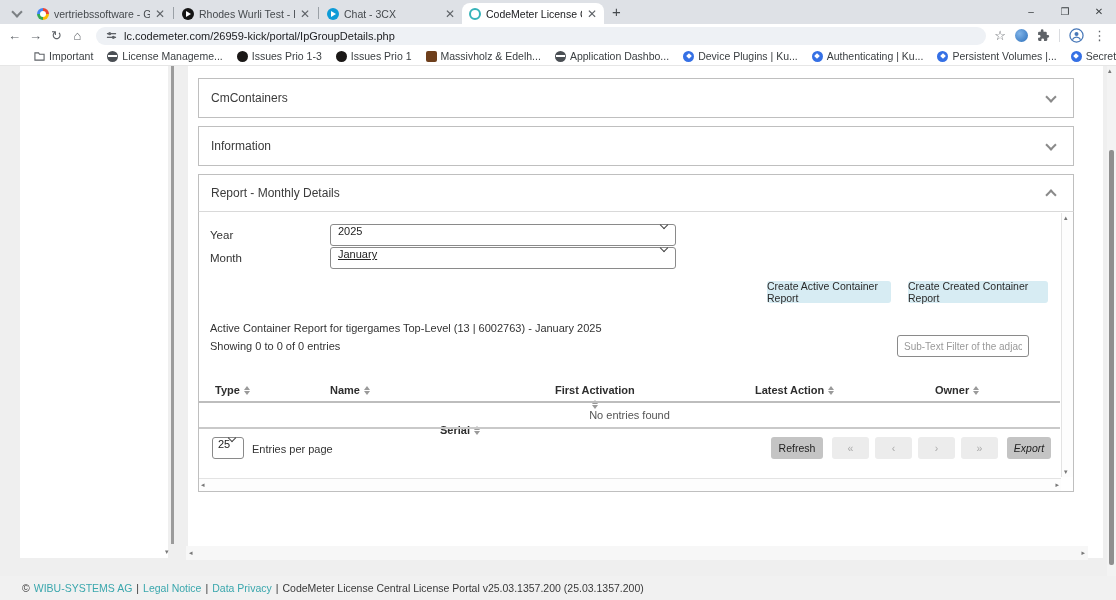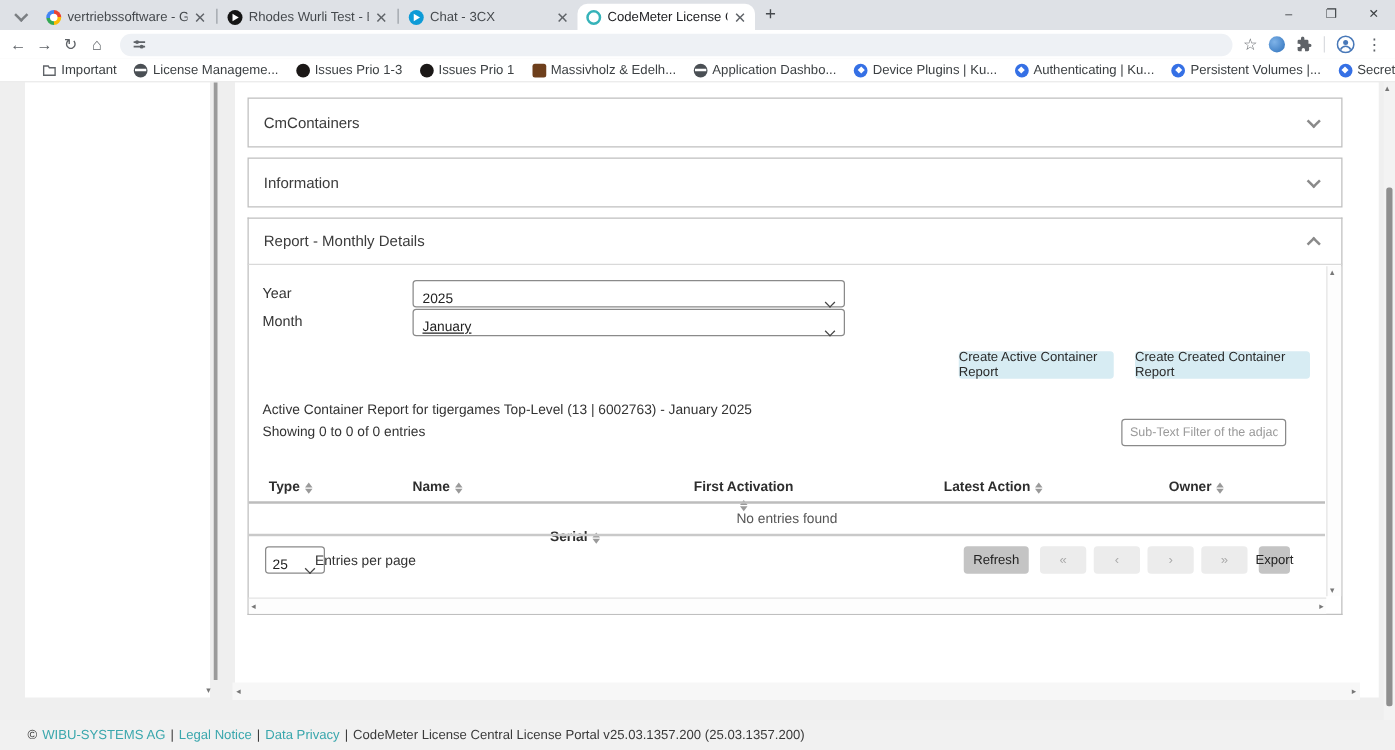--- a/index.html
+++ b/index.html
@@ -67,39 +67,39 @@
   .acc{position:absolute;left:198px;width:876px;height:40px;background:#fff;border:1px solid #bfbfbf;box-sizing:border-box;display:flex;align-items:center;padding:0 12px;font-size:12px;color:#3b3b3b;cursor:pointer;}
   .acc .chev{position:absolute;right:18px;border-color:#8a8a8a;}
   .acc1{top:78px;}
   .acc2{top:126px;}
   .acc3{top:174px;height:38px;border-bottom:1px solid #d9d9d9;}
   .acc4{top:500px;}
   .panel{position:absolute;left:198px;top:212px;width:876px;height:280px;background:#fff;border:1px solid #bfbfbf;border-top:none;box-sizing:border-box;}
 
   
   .flabel{position:absolute;font-size:11.5px;color:#333;}
-  .cselect{position:absolute;height:22px;background:#fff;border:1px solid #8a8a8a;border-radius:3px;box-sizing:border-box;display:flex;align-items:flex-end;padding:0 20px 0 7px;font-size:11px;color:#222;cursor:pointer;}
+  .cselect{position:absolute;height:22px;background:#fff;border:1px solid #8a8a8a;border-radius:3px;box-sizing:border-box;display:flex;align-items:flex-start;padding:0 20px 0 7px;font-size:11px;color:#222;cursor:pointer;}
   .cselect .chev{position:absolute;right:8px;border-color:#444;width:5px;height:5px;border-width:1.5px;}
   .btn-blue{position:absolute;height:22px;background:#d7ecf3;border-radius:3px;display:flex;align-items:center;justify-content:center;font-size:10.5px;color:#2b2b2b;cursor:pointer;}
   .rtitle{position:absolute;left:210px;top:322px;font-size:11px;color:#333;}
   .rshowing{position:absolute;left:210px;top:340px;font-size:11px;color:#333;}
   .filter{position:absolute;left:897px;top:335px;width:132px;height:22px;border:1px solid #8a8a8a;border-radius:3px;box-sizing:border-box;font-size:10px;padding:0 6px;font-family:"Liberation Sans",sans-serif;color:#333;}
   .filter::placeholder{color:#9a9a9a;}
 
   
   .th{position:absolute;top:384px;display:flex;align-items:center;gap:4px;font-size:11px;font-weight:bold;color:#2e2e2e;cursor:pointer;}
   .sort{display:inline-flex;flex-direction:column;gap:1px;}
   .sort i{display:block;width:0;height:0;border-left:3px solid transparent;border-right:3px solid transparent;}
   .sort .su{border-bottom:4px solid #9a9a9a;}
   .sort .sd{border-top:4px solid #9a9a9a;}
   .rule{position:absolute;left:199px;width:861px;height:2px;background:#bdbdbd;}
   .emptymsg{position:absolute;left:199px;top:409px;width:861px;text-align:center;font-size:11px;color:#555;}
 
   
-  .psel{left:212px;top:437px;width:48px;padding:0 14px 0 5px;}
+  .psel{left:212px;top:437px;width:32px;padding:0 14px 0 5px;}
   .plabel{position:absolute;left:252px;top:443px;font-size:11px;color:#333;}
   .pbtn{position:absolute;top:437px;height:22px;border-radius:3px;display:flex;align-items:center;justify-content:center;font-size:10.5px;cursor:pointer;}
   .pbtn.gray{background:#c4c4c4;color:#222;}
   .pbtn.dis{background:#ececec;color:#aaa;cursor:default;}
 
   
   .in-vscroll{position:absolute;left:1061px;top:213px;width:12px;height:264px;background:#fdfdfd;border-left:1px solid #e3e3e3;box-sizing:border-box;}
   .in-vscroll .a-up{position:absolute;top:1px;left:2px;font-size:7px;color:#777;}
   .in-vscroll .a-dn{position:absolute;bottom:1px;left:2px;font-size:7px;color:#777;}
   .in-hscroll{position:absolute;left:199px;top:478px;width:862px;height:13px;background:#fdfdfd;border-top:1px solid #e3e3e3;box-sizing:border-box;}
@@ -159,20 +159,21 @@
     <span class="navic">⌂</span>
     <div class="urlpill">
       <svg width="11" height="11" viewBox="0 0 12 12">
           <g stroke="#5f6368" stroke-width="1.4" fill="none">
             <line x1="1" y1="4" x2="11" y2="4"></line>
             <line x1="1" y1="8" x2="11" y2="8"></line>
           </g>
           <circle cx="4" cy="4" r="1.7" fill="#5f6368"></circle>
           <circle cx="8" cy="8" r="1.7" fill="#5f6368"></circle>
         </svg>
+      <span class="urltext">lc.codemeter.com/26959-kick/portal/IpGroupDetails.php</span>
     </div>
     <div class="abar-right">
       <span class="star">☆</span>
       <span class="ext-badge"></span>
       <svg width="13" height="13" viewBox="0 0 24 24" fill="#5f6368">
           <path d="M20 11h-2V7a2 2 0 0 0-2-2h-4V3a2.5 2.5 0 0 0-5 0v2H4a2 2 0 0 0-2 2v4h2a2.5 2.5 0 0 1 0 5H2v4a2 2 0 0 0 2 2h4v-2a2.5 2.5 0 0 1 5 0v2h4a2 2 0 0 0 2-2v-4h1a2.5 2.5 0 0 0 0-5z"></path>
         </svg>
       <span class="vr"></span>
       <svg width="15" height="15" viewBox="0 0 24 24">
           <circle cx="12" cy="12" r="10.5" fill="none" stroke="#4878b8" stroke-width="2"></circle>
@@ -325,21 +326,21 @@
   <div class="cselect psel">
     <span>25</span>
     <span class="chev down"></span>
   </div>
   <span class="plabel">Entries per page</span>
   <div class="pbtn gray" style="left:771px;width:52px;">Refresh</div>
   <div class="pbtn dis" style="left:832px;width:37px;">«</div>
   <div class="pbtn dis" style="left:875px;width:37px;">‹</div>
   <div class="pbtn dis" style="left:918px;width:37px;">›</div>
   <div class="pbtn dis" style="left:961px;width:37px;">»</div>
-  <div class="pbtn gray" style="left:1007px;width:25px;">Export</div>
+  <div class="pbtn gray" style="left:1007px;width:44px;font-style:italic;">Export</div>
 
   <div class="in-vscroll">
     <span class="a-up">▴</span>
     <span class="a-dn">▾</span>
   </div>
   <div class="in-hscroll">
     <span class="a-l">◂</span>
     <span class="a-r">▸</span>
   </div>
 

